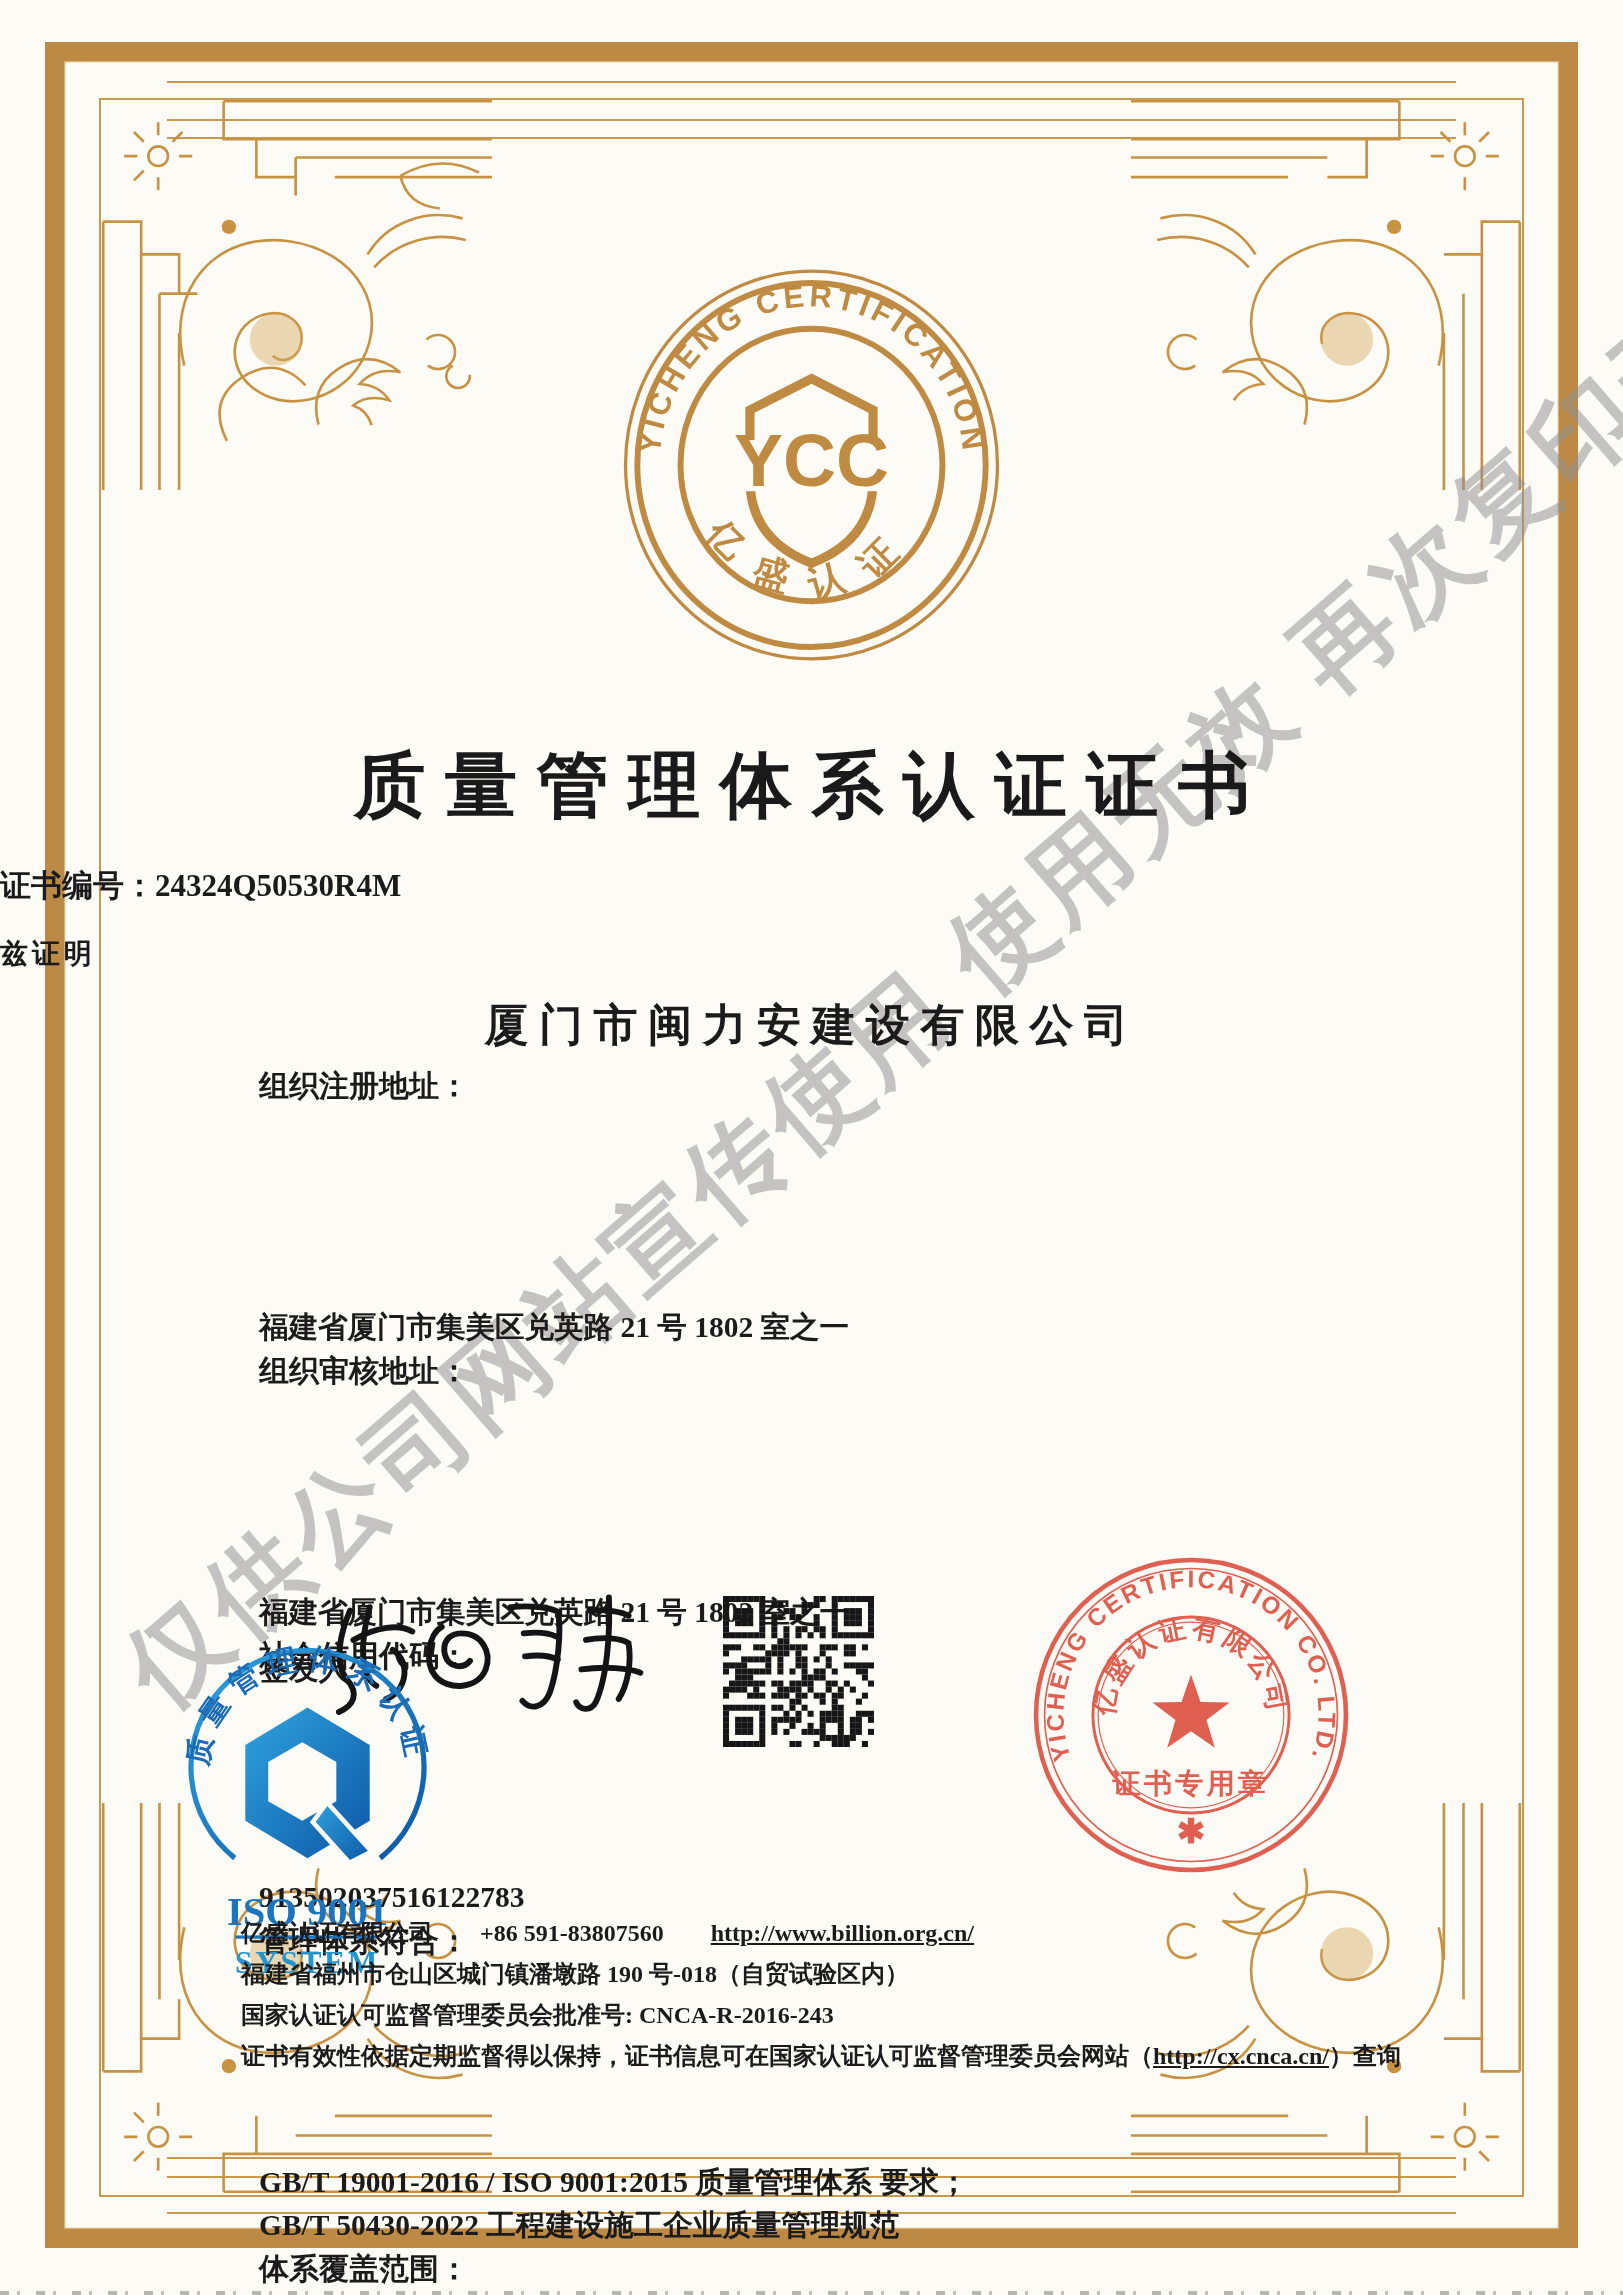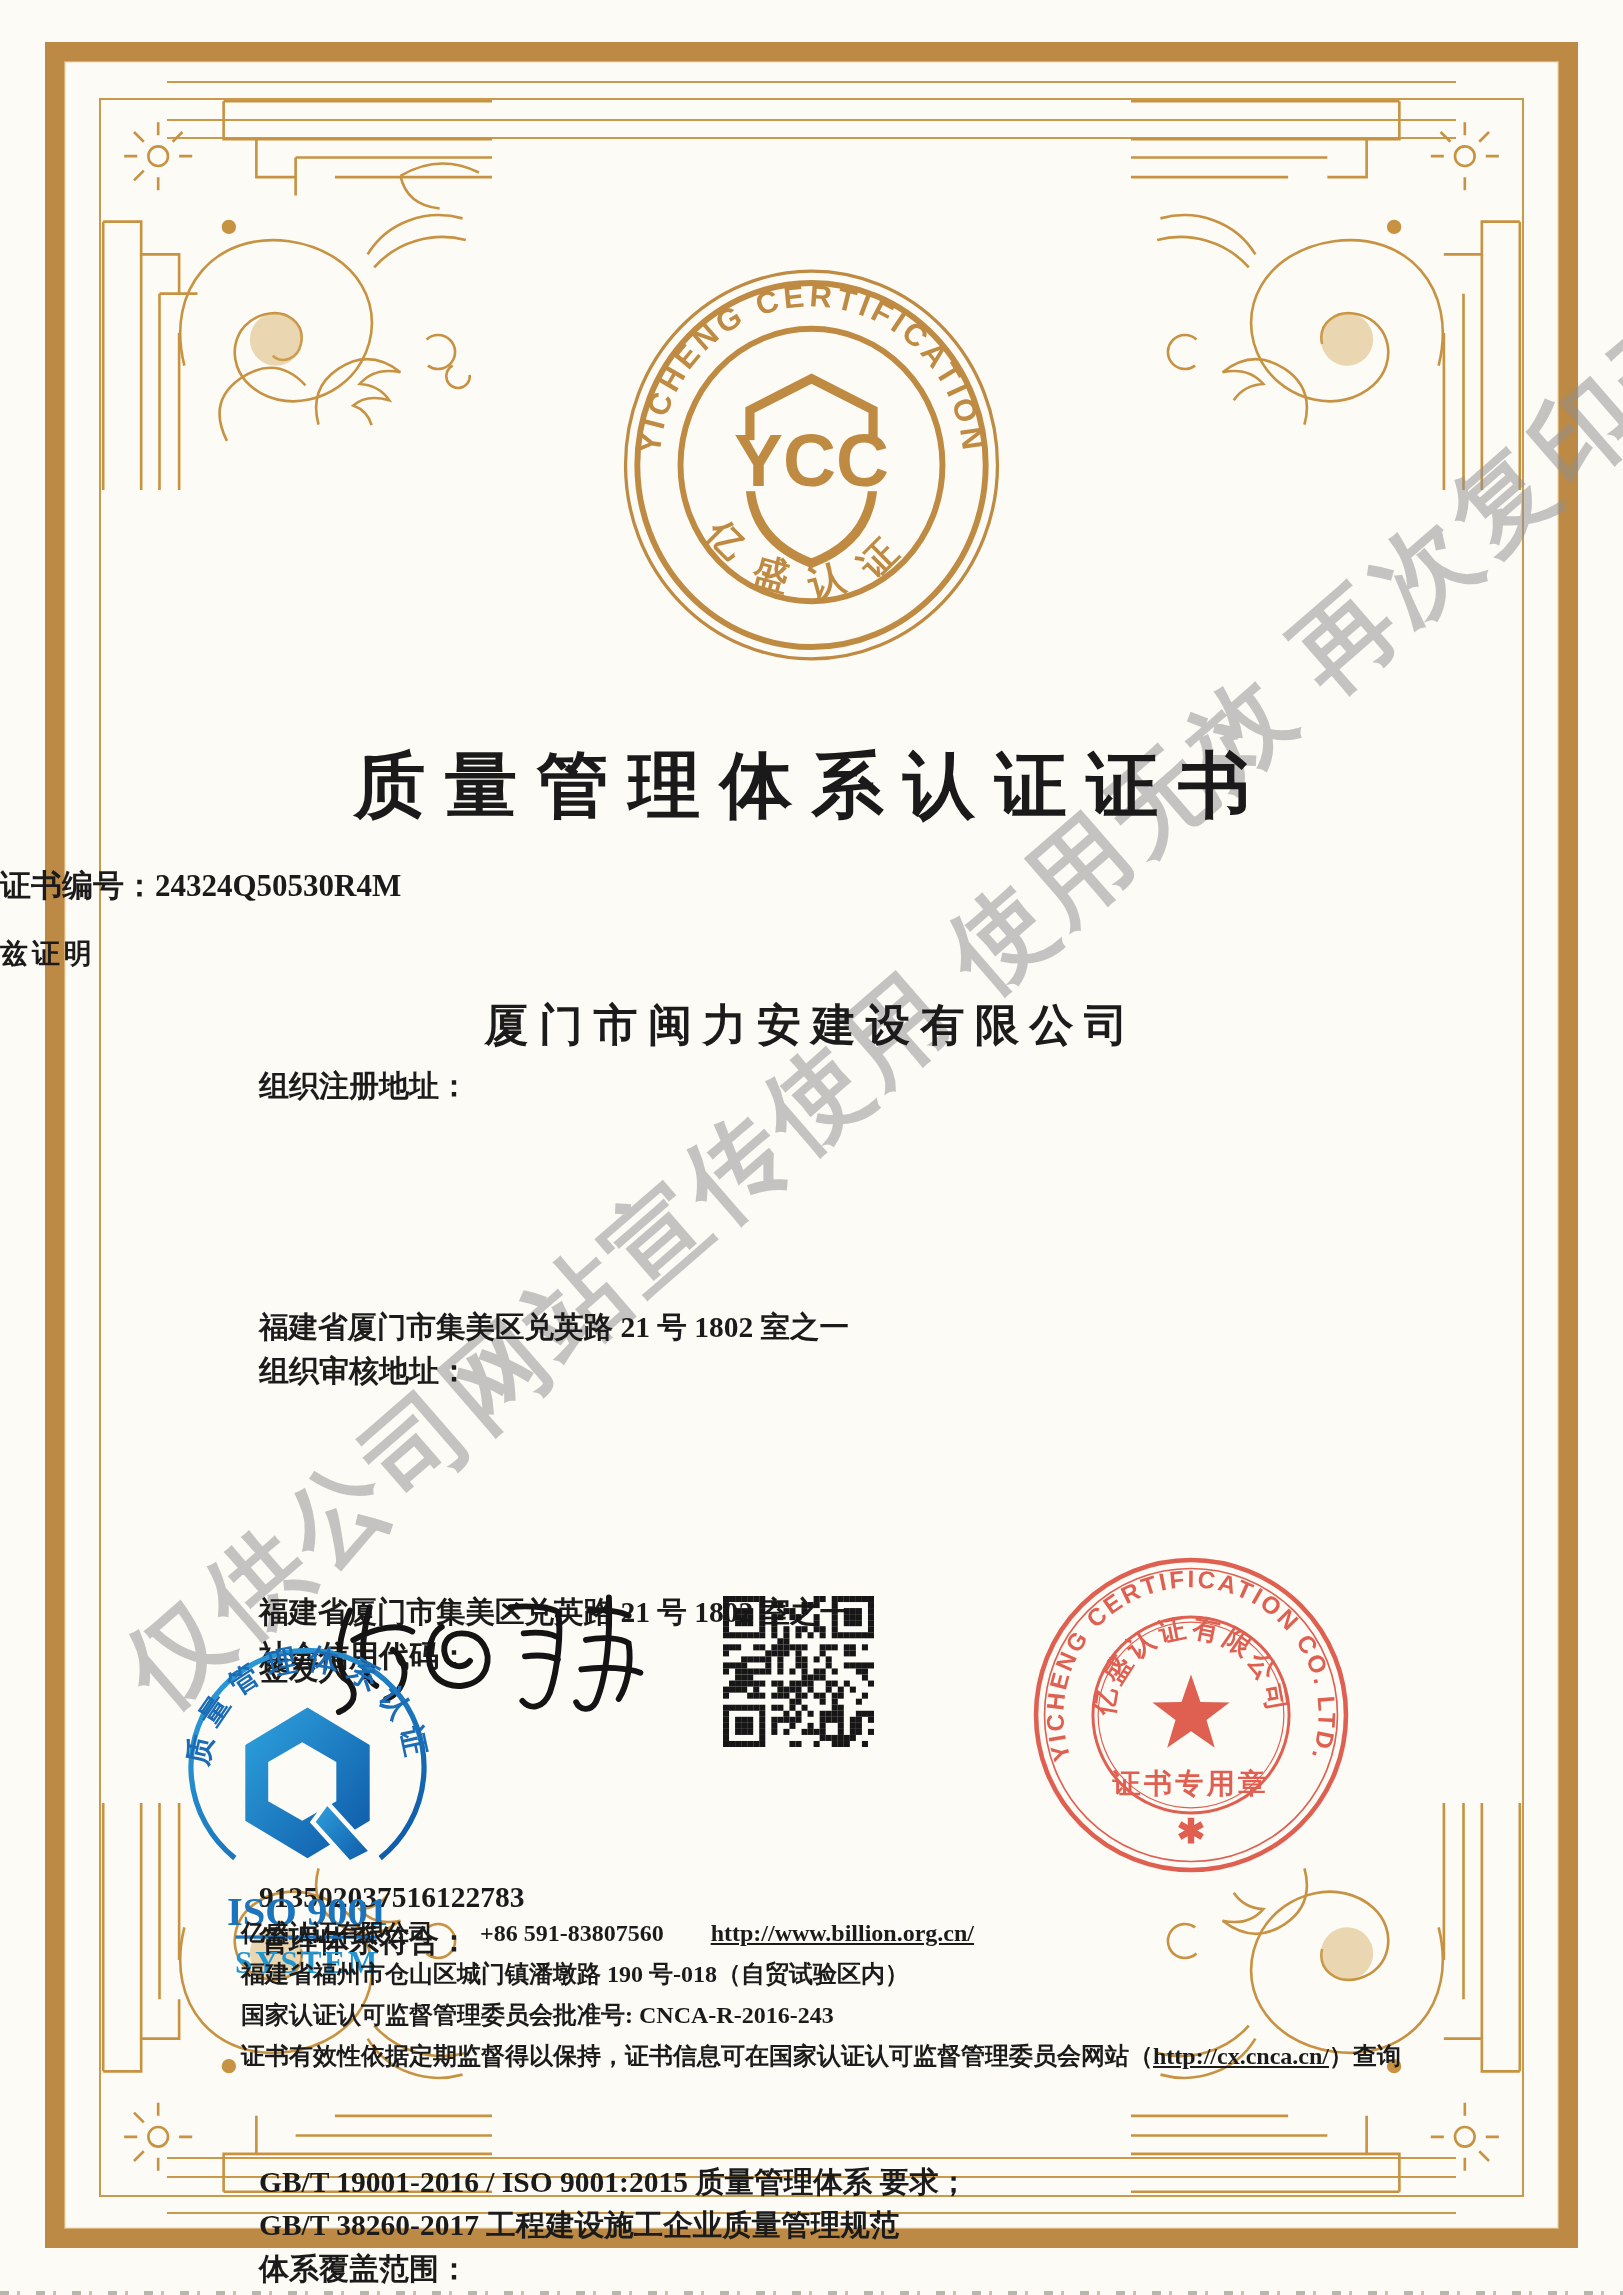--- a/index.html
+++ b/index.html
@@ -167,21 +167,21 @@
         <div class="val">福建省厦门市集美区兑英路 21 号 1802 室之一</div>
       </div>
       <div class="row">
         <div class="lbl">社会信用代码：</div>
         <div class="val">913502037516122783</div>
       </div>
       <div class="row">
         <div class="lbl">管理体系符合：</div>
         <div class="val">
           <div>GB/T 19001-2016 / ISO 9001:2015  质量管理体系  要求；</div>
-          <div>GB/T 38260-2017  工程建设施工企业质量管理规范</div>
+          <div>GB/T 50430-2022  工程建设施工企业质量管理规范</div>
         </div>
       </div>
       <div class="row">
         <div class="lbl">体系覆盖范围：</div>
         <div class="val">
           <div>许可范围内建筑装修装饰工程、电子与智能化工程施工；许可范围内</div>
           <div>备{绿色照明（LED 照明）}的安装与技术服务【其中许可范围内城市</div>
           <div>城市及道路照明工程设计、施工、维护，配电箱的维护；节能设施设</div>
           <div>及道路照明工程设计、维护，配电箱的维护；节能设施设备{绿色照明</div>
           <div>（LED 照明）}的安装与技术服务符合 ISO 9001 标准】</div>

